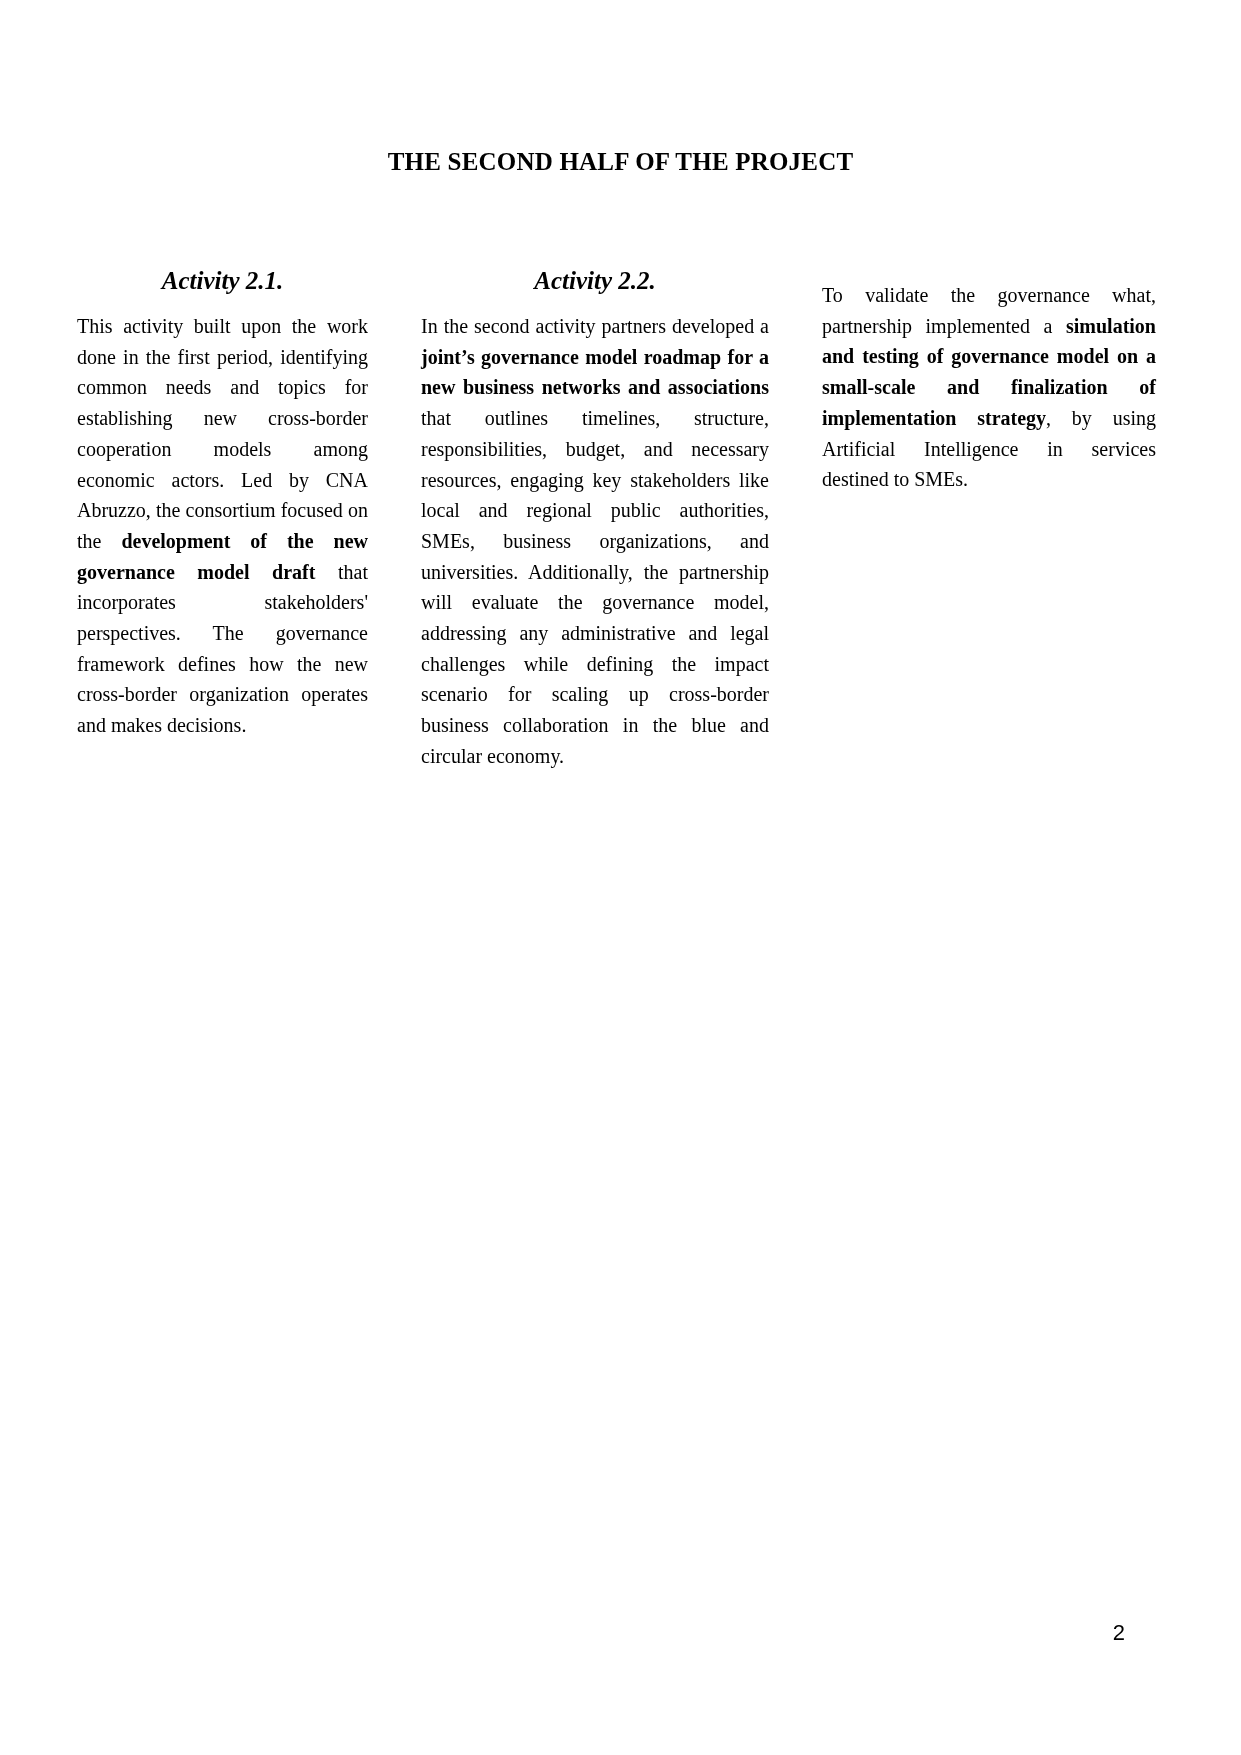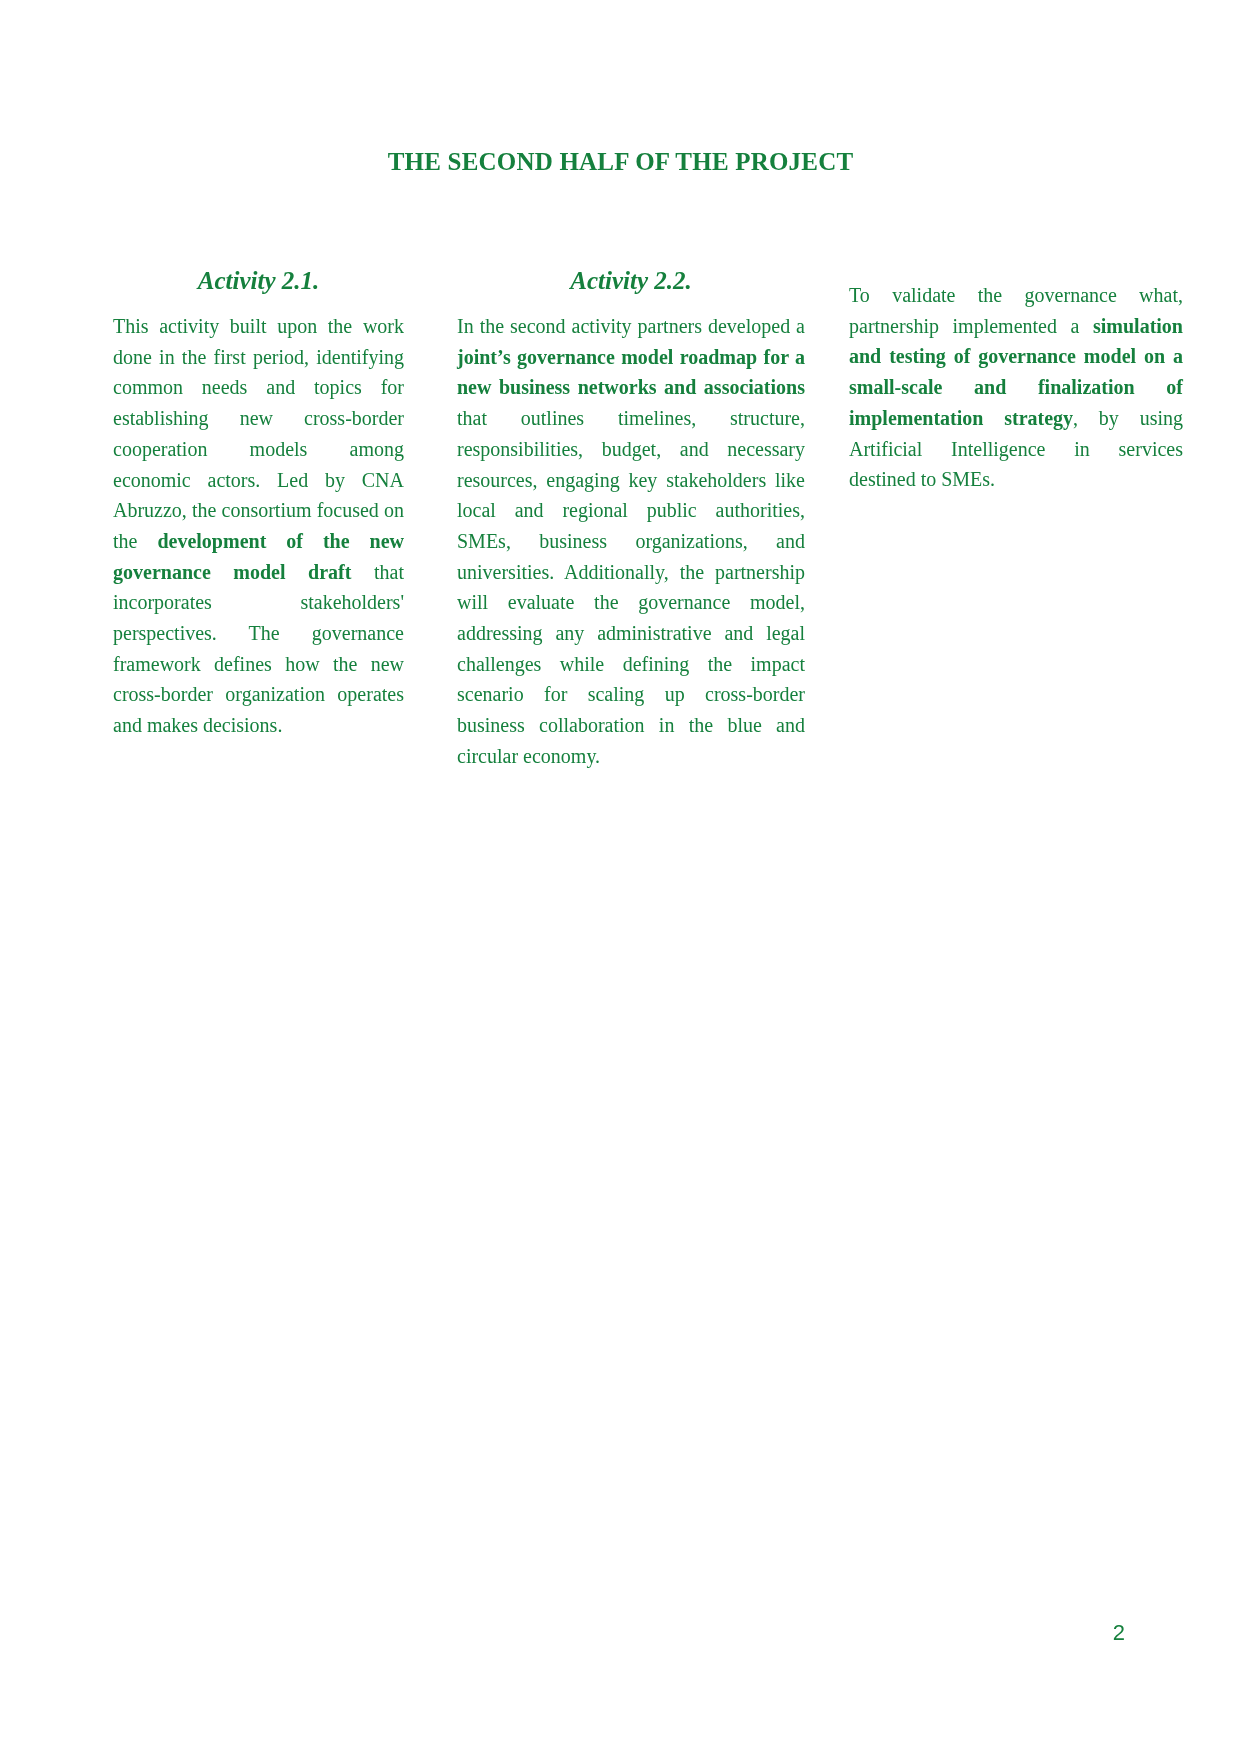--- a/index.html
+++ b/index.html
@@ -6,23 +6,23 @@
     margin: 0;
     padding: 0;
     background: #ffffff;
   }
   .page {
     position: relative;
     width: 1241px;
     height: 1755px;
     background: #ffffff;
     box-sizing: border-box;
-    padding: 0 113px;
+    padding: 0 77px;
     font-family: "Liberation Serif", "DejaVu Serif", serif;
-    color: #15803d;
+    color: #000000;
     overflow: hidden;
   }
   .title {
     margin: 146px 0 0 0;
     font-size: 25px;
     line-height: 31px;
     font-weight: bold;
     text-align: center;
     letter-spacing: 0.2px;
   }
@@ -32,21 +32,21 @@
     line-height: 31px;
     text-align: justify;
   }
   .columns {
     display: flex;
     margin-top: 88px;
     gap: 32px;
   }
   .col { flex: 0 0 auto; }
   .col-1 { width: 291px; margin-right: 21px; }
-  .col-2 { width: 348px; margin-right: 12px; }
+  .col-2 { width: 348px; margin-right: 21px; }
   .col-3 { width: 334px; }
   .activity-heading {
     margin: 0;
     font-size: 25px;
     line-height: 31px;
     font-weight: bold;
     font-style: italic;
     text-align: center;
   }
   .activity-body {

